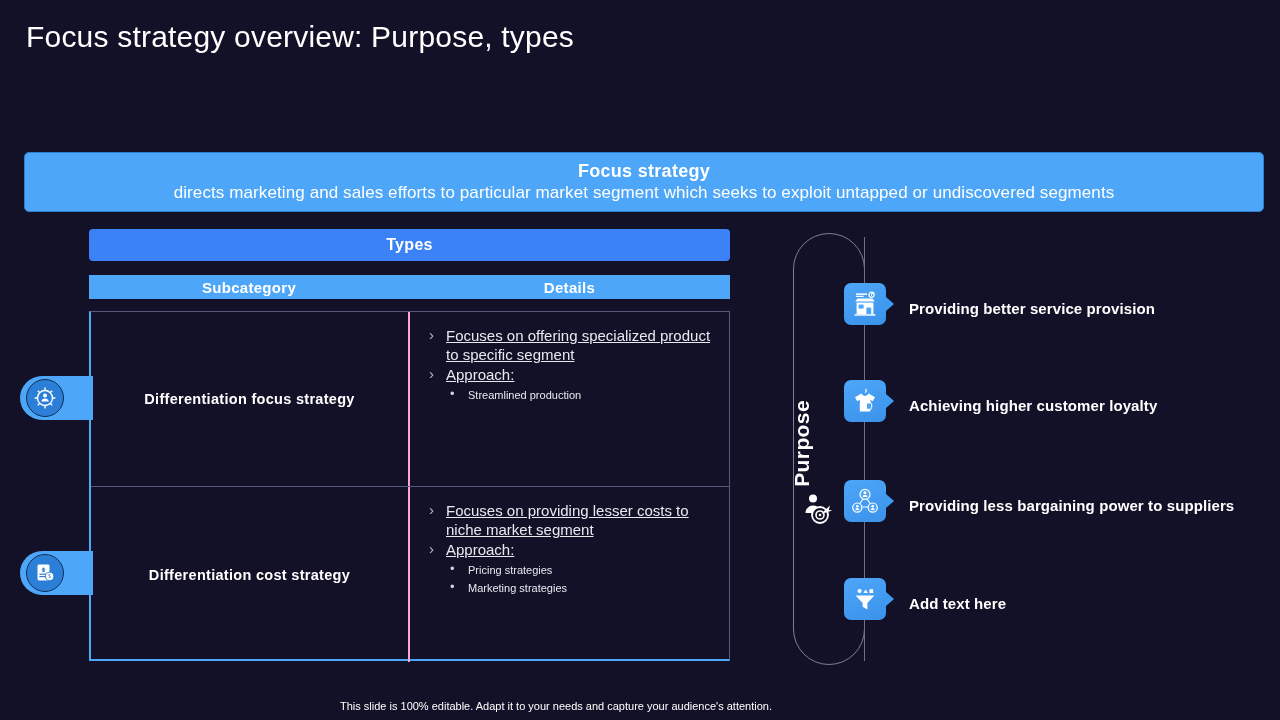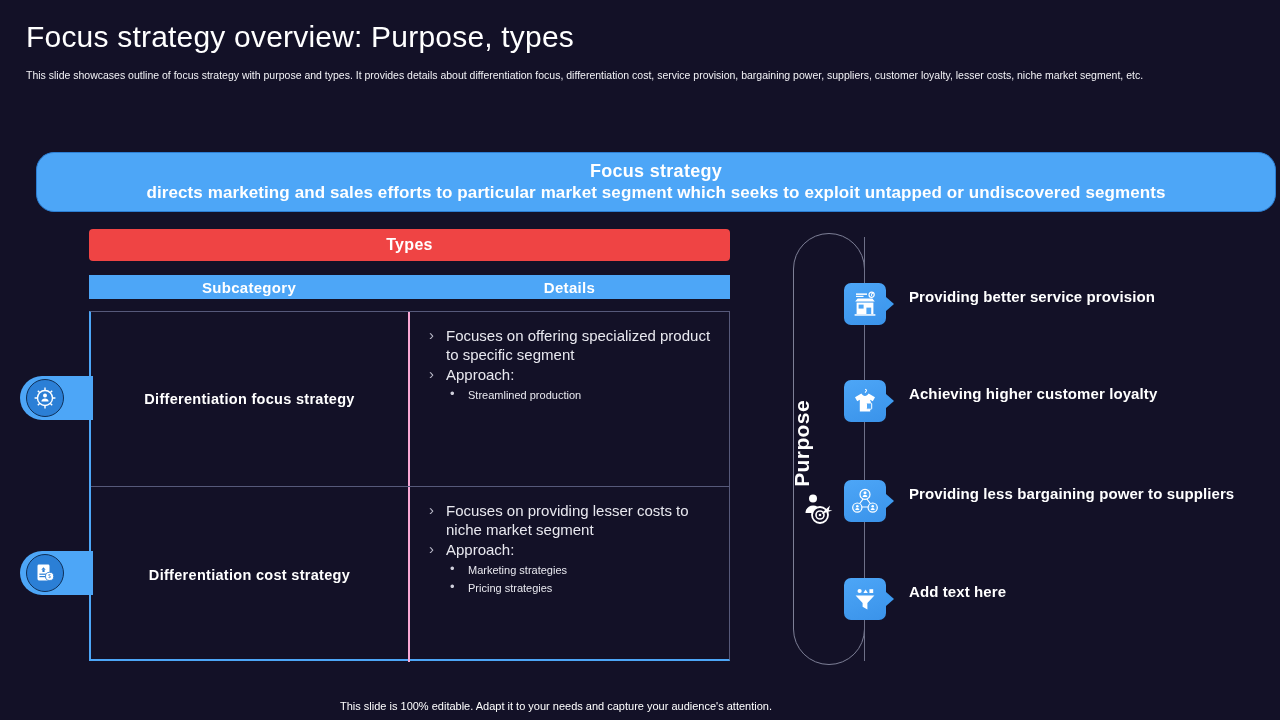--- a/index.html
+++ b/index.html
@@ -32,51 +32,51 @@
     width: 1206px;
     font-size: 10.5px;
     line-height: 14px;
     color: #f2f2f6;
     font-weight: 400;
   }
 
   
   .banner {
     position: absolute;
-    left: 36px; top: 152px;
+    left: 24px; top: 152px;
     width: 1240px; height: 60px;
     background: #4da6f7;
     border: 1px solid #2c7fd4;
-    border-radius: 18px;
+    border-radius: 5px;
     color: #ffffff;
     display: flex;
     flex-direction: column;
     align-items: center;
     justify-content: center;
   }
   .banner-title {
     font-size: 18px;
     font-weight: bold;
     line-height: 22px;
     letter-spacing: 0.3px;
   }
   .banner-sub {
     font-size: 17px;
-    font-weight: 700;
+    font-weight: 400;
     line-height: 22px;
     white-space: nowrap;
     letter-spacing: 0.1px;
   }
 
   
   .types-header {
     position: absolute;
     left: 89px; top: 229px;
     width: 641px; height: 32px;
-    background: #ef4444;
+    background: #3b82f6;
     border-radius: 4px;
     color: #ffffff;
     font-size: 16px;
     font-weight: bold;
     display: flex; align-items: center; justify-content: center;
     letter-spacing: 0.3px;
   }
   .col-header-row {
     position: absolute;
     left: 89px; top: 275px;
@@ -126,20 +126,21 @@
     color: #e8e8ef;
   }
   .det-list { list-style: none; }
   .det-item {
     position: relative;
     padding-left: 22px;
     font-size: 15px;
     line-height: 19px;
     margin-bottom: 1px;
     max-width: 290px;
+    text-decoration: underline;
   }
   .det-item::before {
     content: "\203A";
     position: absolute;
     left: 5px; top: -1px;
     color: #b9b9c8;
     font-size: 15px;
   }
   .sub-list { list-style: none; margin-top: 2px; padding-left: 22px; }
   .sub-item {
@@ -220,21 +221,21 @@
   .purpose-arrow {
     position: absolute;
     left: 42px; top: 14px;
     width: 0; height: 0;
     border-top: 7px solid transparent;
     border-bottom: 7px solid transparent;
     border-left: 8px solid #3f9bf0;
   }
   .purpose-text {
     position: absolute;
-    left: 65px; top: 5px;
+    left: 65px; top: 17px;
     color: #ffffff;
     font-size: 15px;
     font-weight: bold;
     white-space: nowrap;
     letter-spacing: 0.1px;
   }
   #p-item-0 { top: 283px; }
   #p-item-1 { top: 380px; }
   #p-item-2 { top: 480px; }
   #p-item-3 { top: 578px; }
@@ -248,21 +249,20 @@
     font-size: 11px;
     color: #ffffff;
   }
 </style>
 </head>
 <body>
 
 <div class="slide">
 
   <div class="page-title">Focus strategy overview: Purpose, types</div>
-  <div class="page-subtitle">This slide showcases outline of focus strategy with purpose and types. It provides details about differentiation focus, differentiation cost, service provision, bargaining power, suppliers, customer loyalty, lesser costs, niche market segment, etc.</div>
 
   <div class="banner">
     <div class="banner-title">Focus strategy</div>
     <div class="banner-sub">directs marketing and sales efforts to particular market segment which seeks to exploit untapped or undiscovered segments</div>
   </div>
 
   <div class="types-header">Types</div>
 
   <div class="col-header-row">
     <div class="col-header sub">Subcategory</div>
@@ -285,22 +285,22 @@
     </div>
 
     <div class="trow">
       <div class="cell-sub">Differentiation cost strategy</div>
       <div class="cell-det">
         <ul class="det-list">
           <li class="det-item">Focuses on providing lesser costs to niche market segment</li>
           <li class="det-item">Approach:</li>
         </ul>
         <ul class="sub-list">
+          <li class="sub-item">Pricing strategies</li>
           <li class="sub-item">Marketing strategies</li>
-          <li class="sub-item">Pricing strategies</li>
         </ul>
       </div>
     </div>
 
   </div>
 
   <div class="row-badge" id="badge-focus">
     <div class="circle">
       <svg width="24" height="24" viewBox="0 0 24 24" fill="none" stroke="#ffffff" stroke-width="1.4">
         <circle cx="12" cy="12" r="7.5"></circle>

